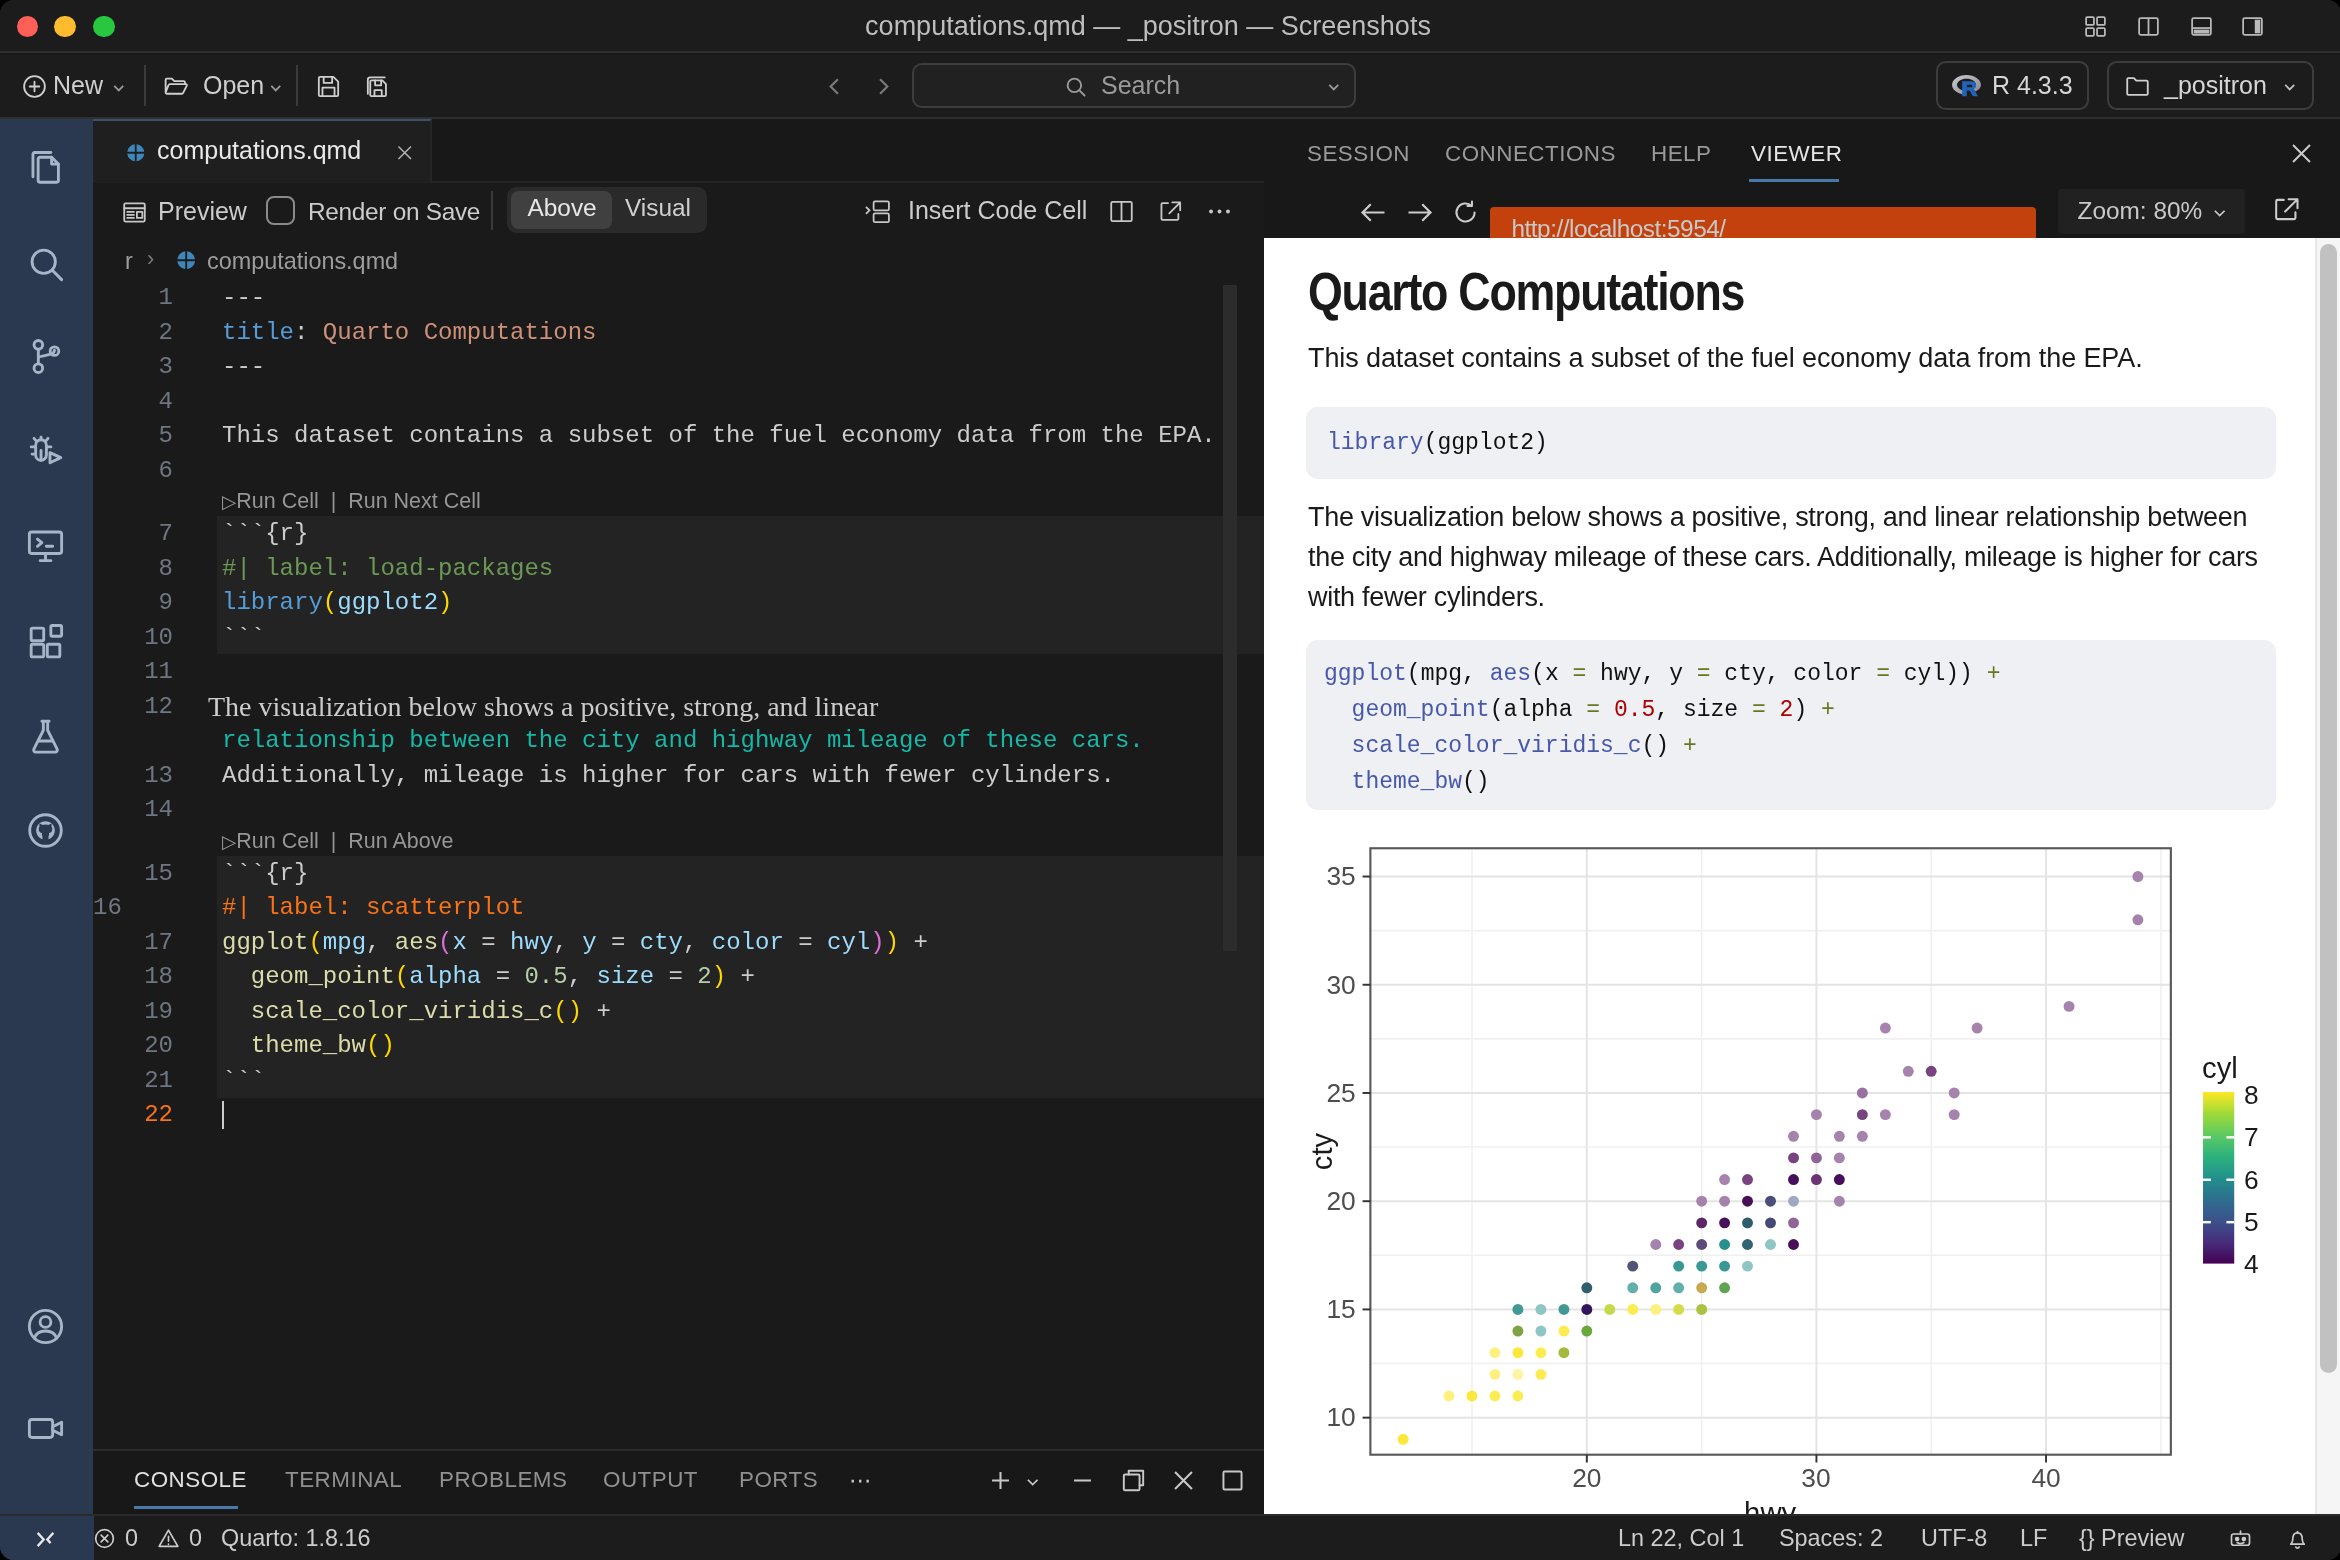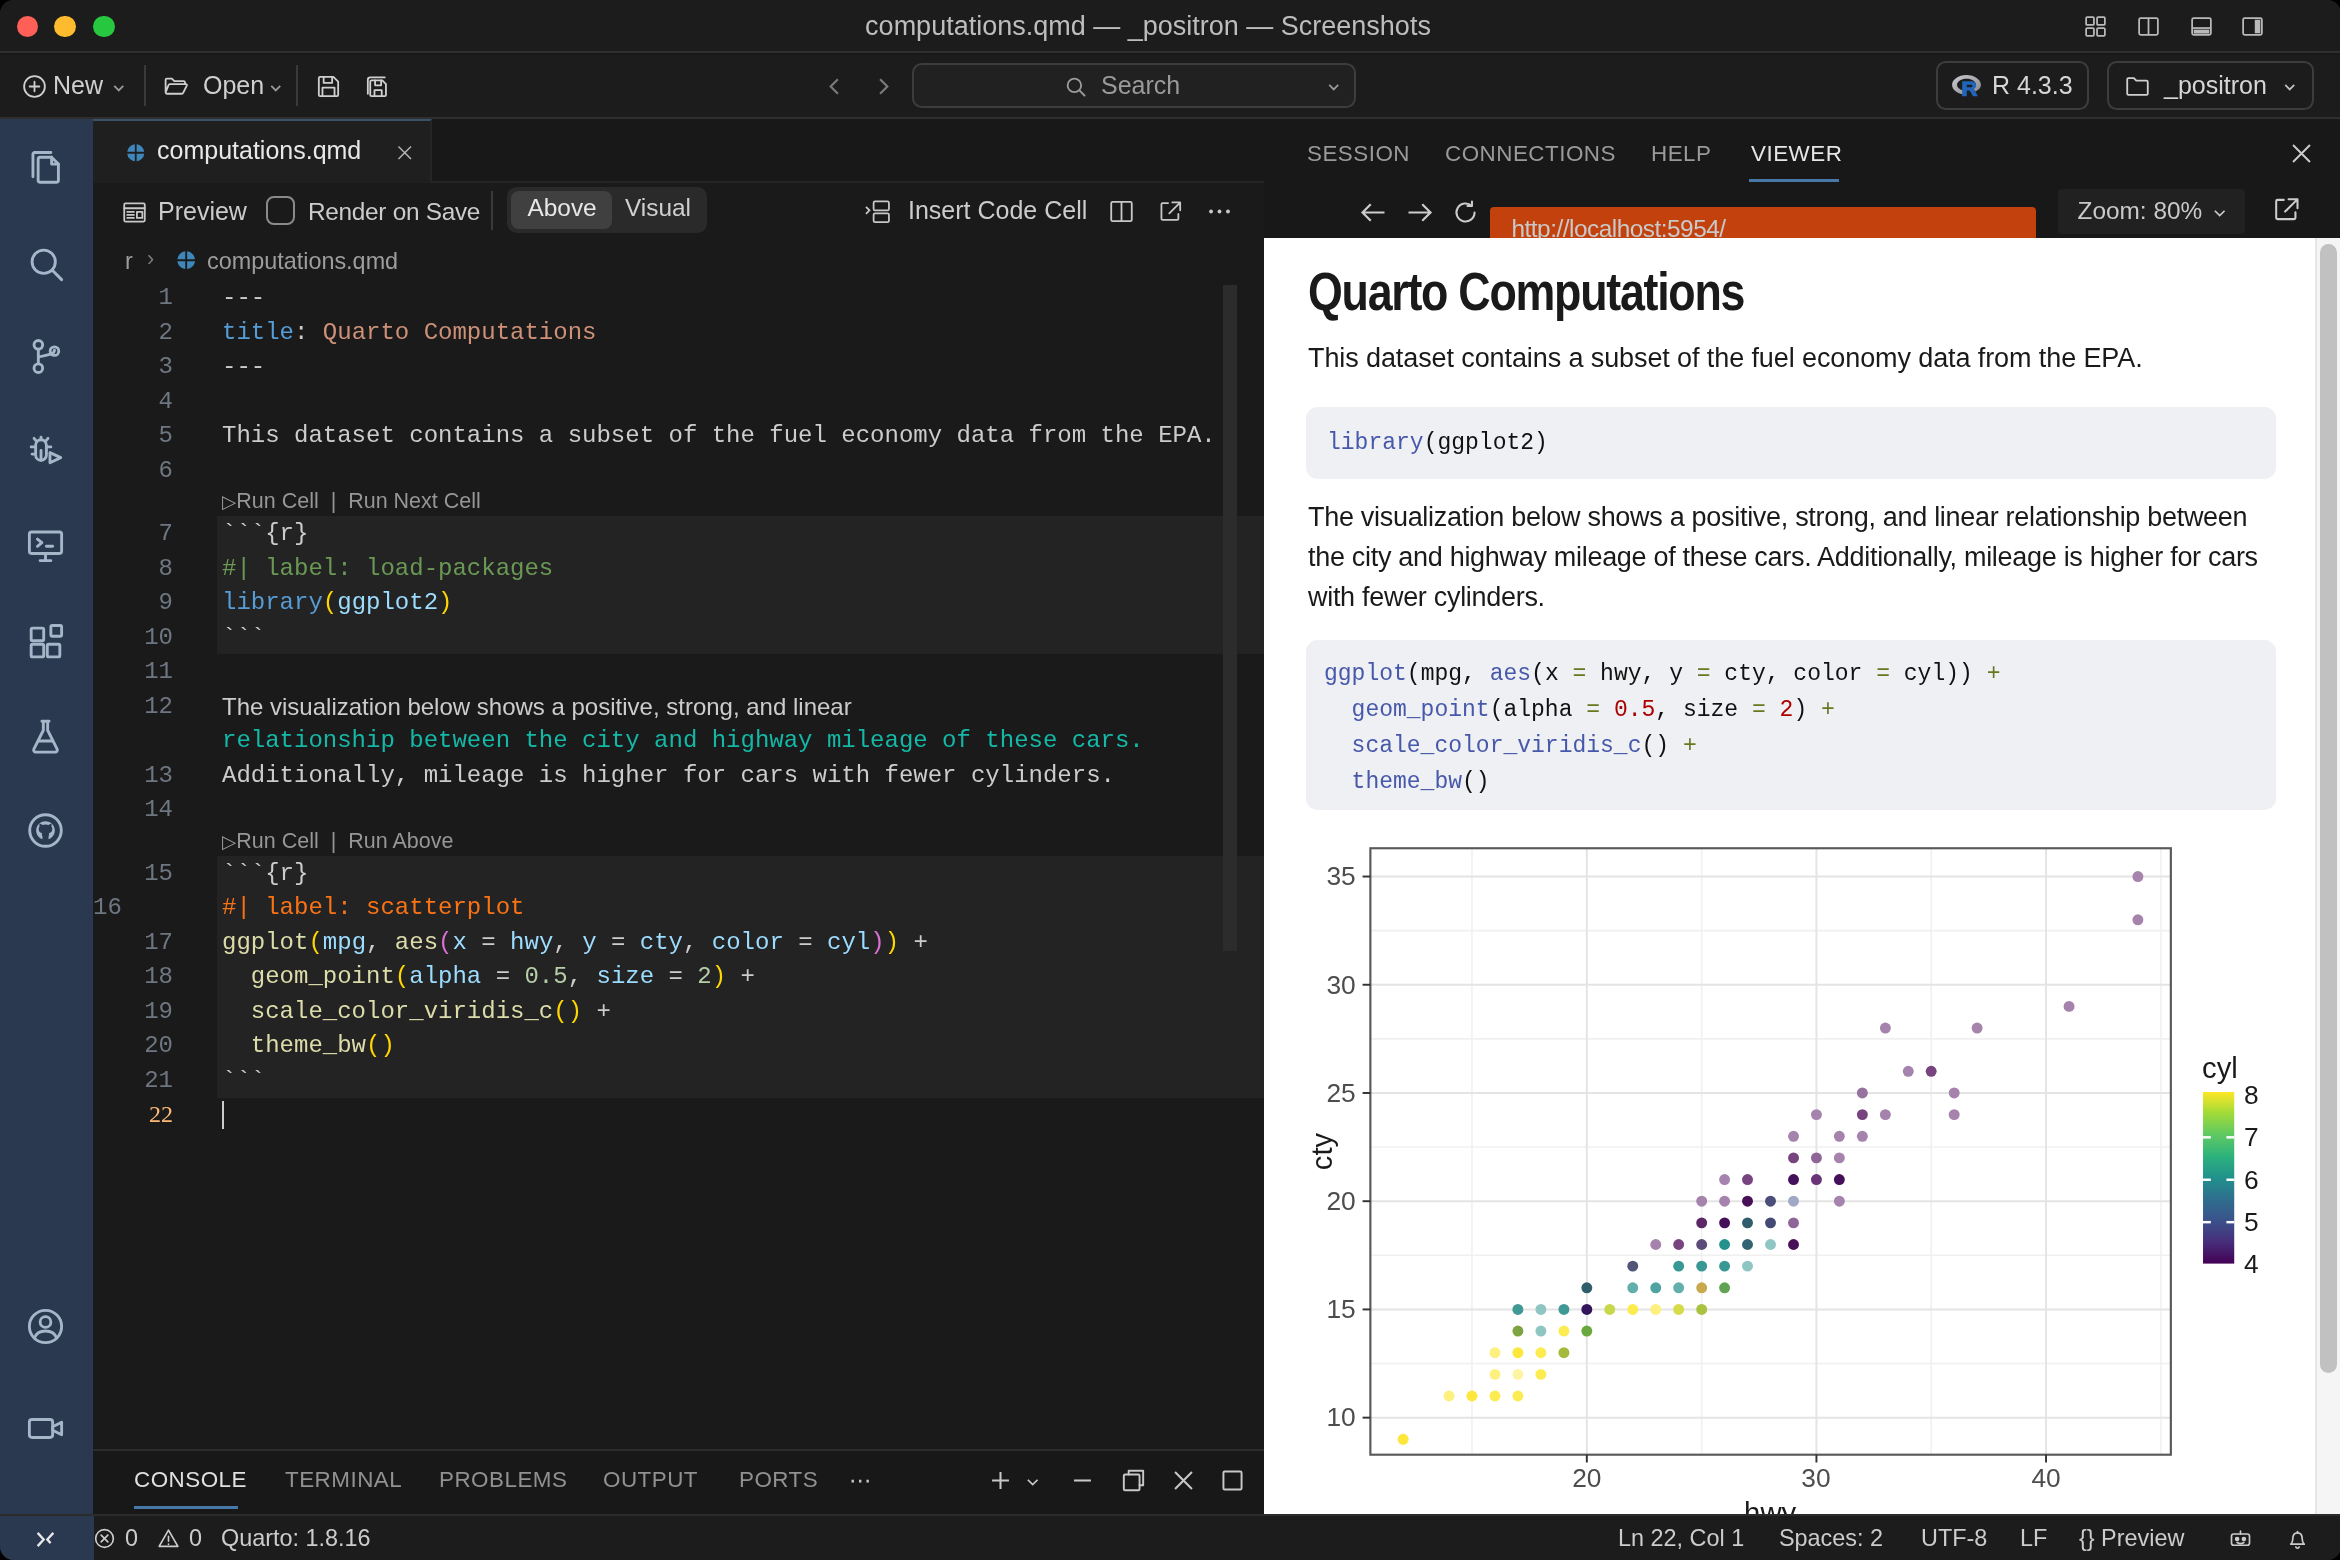--- a/index.html
+++ b/index.html
@@ -225,42 +225,42 @@
     <div style="position:absolute;left:222px;top:516px;height:35px;line-height:35px;font-size:24px;font-family:'Liberation Mono',monospace;white-space:pre"><i style="color:#cccccc">```{r}</i></div>
     <div style="position:absolute;left:93px;top:551px;width:80px;height:35px;line-height:35px;text-align:right;color:#6e7681;font-size:24px;font-family:'Liberation Mono',monospace">8</div>
     <div style="position:absolute;left:222px;top:551px;height:35px;line-height:35px;font-size:24px;font-family:'Liberation Mono',monospace;white-space:pre"><i style="color:#6a9955">#| label: load-packages</i></div>
     <div style="position:absolute;left:93px;top:585px;width:80px;height:35px;line-height:35px;text-align:right;color:#6e7681;font-size:24px;font-family:'Liberation Mono',monospace">9</div>
     <div style="position:absolute;left:222px;top:585px;height:35px;line-height:35px;font-size:24px;font-family:'Liberation Mono',monospace;white-space:pre"><i style="color:#569cd6">library</i><i style="color:#ffd700">(</i><i style="color:#9cdcfe">ggplot2</i><i style="color:#ffd700">)</i></div>
     <div style="position:absolute;left:93px;top:620px;width:80px;height:35px;line-height:35px;text-align:right;color:#6e7681;font-size:24px;font-family:'Liberation Mono',monospace">10</div>
     <div style="position:absolute;left:222px;top:620px;height:35px;line-height:35px;font-size:24px;font-family:'Liberation Mono',monospace;white-space:pre"><i style="color:#cccccc">```</i></div>
     <div style="position:absolute;left:93px;top:654px;width:80px;height:35px;line-height:35px;text-align:right;color:#6e7681;font-size:24px;font-family:'Liberation Mono',monospace">11</div>
     <div style="position:absolute;left:222px;top:654px;height:35px;line-height:35px;font-size:24px;font-family:'Liberation Mono',monospace;white-space:pre"></div>
     <div style="position:absolute;left:93px;top:689px;width:80px;height:35px;line-height:35px;text-align:right;color:#6e7681;font-size:24px;font-family:'Liberation Mono',monospace">12</div>
-    <div style="position:absolute;left:222px;top:689px;height:35px;line-height:35px;font-size:24px;font-family:Liberation Sans, sans-serif;white-space:pre"><i style="color:#cccccc">The visualization below shows a positive, strong, and linear</i></div>
+    <div style="position:absolute;left:208px;top:689px;height:35px;line-height:35px;font-size:28px;font-family:Liberation Serif, serif;white-space:pre"><i style="color:#cccccc">The visualization below shows a positive, strong, and linear</i></div>
     <div style="position:absolute;left:222px;top:723px;height:35px;line-height:35px;font-size:24px;font-family:'Liberation Mono',monospace;white-space:pre"><i style="color:#14b8a6">relationship between the city and highway mileage of these cars.</i></div>
     <div style="position:absolute;left:93px;top:758px;width:80px;height:35px;line-height:35px;text-align:right;color:#6e7681;font-size:24px;font-family:'Liberation Mono',monospace">13</div>
     <div style="position:absolute;left:222px;top:758px;height:35px;line-height:35px;font-size:24px;font-family:'Liberation Mono',monospace;white-space:pre"><i style="color:#cccccc">Additionally, mileage is higher for cars with fewer cylinders.</i></div>
     <div style="position:absolute;left:93px;top:792px;width:80px;height:35px;line-height:35px;text-align:right;color:#6e7681;font-size:24px;font-family:'Liberation Mono',monospace">14</div>
     <div style="position:absolute;left:222px;top:792px;height:35px;line-height:35px;font-size:24px;font-family:'Liberation Mono',monospace;white-space:pre"></div>
     <div style="position:absolute;left:222px;top:827px;height:29px;line-height:29px;font-family:'Liberation Sans',sans-serif;font-size:21.5px;color:#969696;white-space:pre"><span style="font-size:18.5px">▷</span>Run Cell &nbsp;|&nbsp; Run Above</div>
     <div style="position:absolute;left:93px;top:856px;width:80px;height:35px;line-height:35px;text-align:right;color:#6e7681;font-size:24px;font-family:'Liberation Mono',monospace">15</div>
     <div style="position:absolute;left:222px;top:856px;height:35px;line-height:35px;font-size:24px;font-family:'Liberation Mono',monospace;white-space:pre"><i style="color:#cccccc">```{r}</i></div>
     <div style="position:absolute;left:93px;top:890px;width:80px;height:35px;line-height:35px;text-align:left;color:#6e7681;font-size:24px;font-family:'Liberation Mono',monospace">16</div>
     <div style="position:absolute;left:222px;top:890px;height:35px;line-height:35px;font-size:24px;font-family:'Liberation Mono',monospace;white-space:pre"><i style="color:#f97316">#| label: scatterplot</i></div>
     <div style="position:absolute;left:93px;top:925px;width:80px;height:35px;line-height:35px;text-align:right;color:#6e7681;font-size:24px;font-family:'Liberation Mono',monospace">17</div>
     <div style="position:absolute;left:222px;top:925px;height:35px;line-height:35px;font-size:24px;font-family:'Liberation Mono',monospace;white-space:pre"><i style="color:#dcdcaa">ggplot</i><i style="color:#ffd700">(</i><i style="color:#9cdcfe">mpg</i><i style="color:#cccccc">, </i><i style="color:#dcdcaa">aes</i><i style="color:#da70d6">(</i><i style="color:#9cdcfe">x </i><i style="color:#cccccc">= </i><i style="color:#9cdcfe">hwy</i><i style="color:#cccccc">, </i><i style="color:#9cdcfe">y </i><i style="color:#cccccc">= </i><i style="color:#9cdcfe">cty</i><i style="color:#cccccc">, </i><i style="color:#9cdcfe">color </i><i style="color:#cccccc">= </i><i style="color:#9cdcfe">cyl</i><i style="color:#da70d6">)</i><i style="color:#ffd700">)</i><i style="color:#cccccc"> +</i></div>
     <div style="position:absolute;left:93px;top:959px;width:80px;height:35px;line-height:35px;text-align:right;color:#6e7681;font-size:24px;font-family:'Liberation Mono',monospace">18</div>
     <div style="position:absolute;left:222px;top:959px;height:35px;line-height:35px;font-size:24px;font-family:'Liberation Mono',monospace;white-space:pre"><i style="color:#dcdcaa">  geom_point</i><i style="color:#ffd700">(</i><i style="color:#9cdcfe">alpha </i><i style="color:#cccccc">= </i><i style="color:#b5cea8">0.5</i><i style="color:#cccccc">, </i><i style="color:#9cdcfe">size </i><i style="color:#cccccc">= </i><i style="color:#b5cea8">2</i><i style="color:#ffd700">)</i><i style="color:#cccccc"> +</i></div>
     <div style="position:absolute;left:93px;top:994px;width:80px;height:35px;line-height:35px;text-align:right;color:#6e7681;font-size:24px;font-family:'Liberation Mono',monospace">19</div>
     <div style="position:absolute;left:222px;top:994px;height:35px;line-height:35px;font-size:24px;font-family:'Liberation Mono',monospace;white-space:pre"><i style="color:#dcdcaa">  scale_color_viridis_c</i><i style="color:#ffd700">(</i><i style="color:#ffd700">)</i><i style="color:#cccccc"> +</i></div>
     <div style="position:absolute;left:93px;top:1028px;width:80px;height:35px;line-height:35px;text-align:right;color:#6e7681;font-size:24px;font-family:'Liberation Mono',monospace">20</div>
     <div style="position:absolute;left:222px;top:1028px;height:35px;line-height:35px;font-size:24px;font-family:'Liberation Mono',monospace;white-space:pre"><i style="color:#dcdcaa">  theme_bw</i><i style="color:#ffd700">(</i><i style="color:#ffd700">)</i></div>
     <div style="position:absolute;left:93px;top:1063px;width:80px;height:35px;line-height:35px;text-align:right;color:#6e7681;font-size:24px;font-family:'Liberation Mono',monospace">21</div>
     <div style="position:absolute;left:222px;top:1063px;height:35px;line-height:35px;font-size:24px;font-family:'Liberation Mono',monospace;white-space:pre"><i style="color:#cccccc">```</i></div>
-    <div style="position:absolute;left:93px;top:1097px;width:80px;height:35px;line-height:35px;text-align:right;color:#fdba74;font-size:24px;font-family:Liberation Serif, serif">22</div>
+    <div style="position:absolute;left:93px;top:1097px;width:80px;height:35px;line-height:35px;text-align:right;color:#f97316;font-size:24px;font-family:Liberation Mono, monospace">22</div>
     <div style="position:absolute;left:222px;top:1097px;height:35px;line-height:35px;font-size:24px;font-family:'Liberation Mono',monospace;white-space:pre"></div>
     <div style="position:absolute;left:222px;top:1101px;width:2.4px;height:28px;background:#cccccc"></div>
 <div style="position:absolute;left:1223px;top:285px;width:13.7px;height:666px;background:#2c2c2c"></div>
 
 <div style="position:absolute;left:93px;top:1449px;width:1171px;height:64px;background:#181818;border-top:2px solid #2b2b2b;font-size:22.4px;letter-spacing:0.5px">
  <div style="position:absolute;left:41px;top:15.6px;color:#e0e0e0">CONSOLE</div>
  <div style="position:absolute;left:41px;top:55px;width:104px;height:2.9px;background:#4878a8"></div>
  <div style="position:absolute;left:192px;top:15.6px;color:#919191">TERMINAL</div>
  <div style="position:absolute;left:346px;top:15.6px;color:#919191">PROBLEMS</div>
  <div style="position:absolute;left:510px;top:15.6px;color:#919191">OUTPUT</div>

